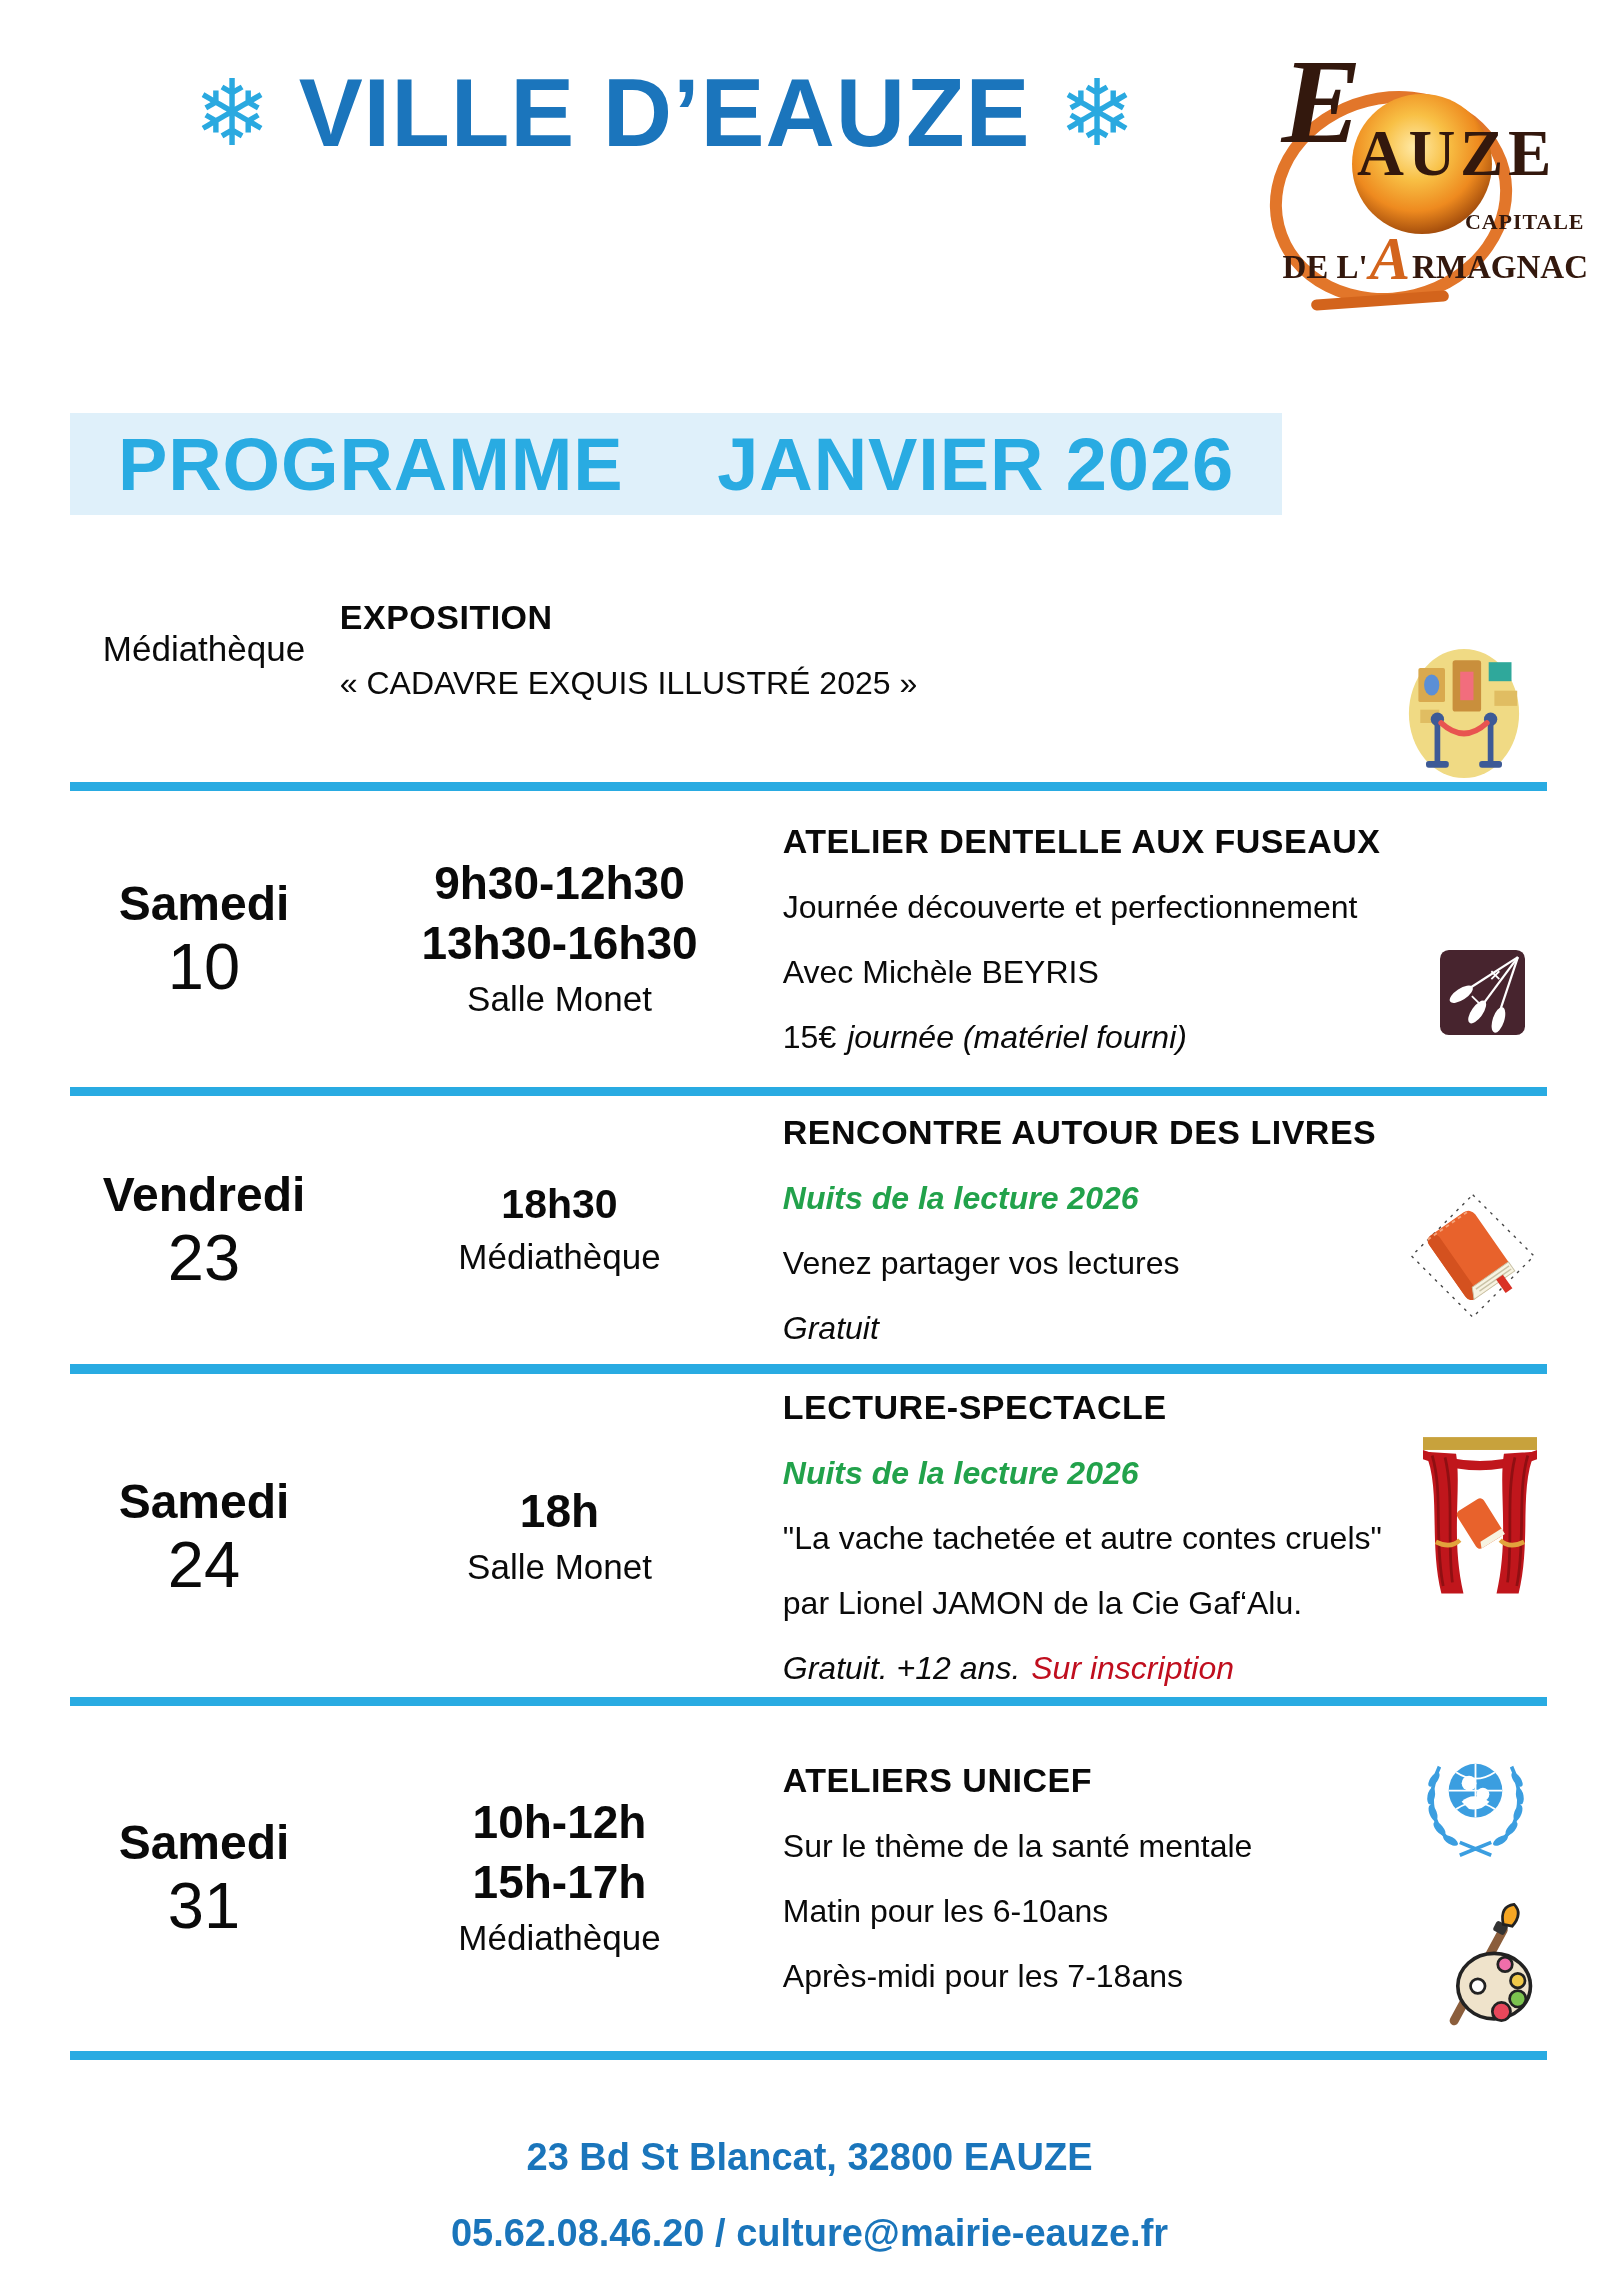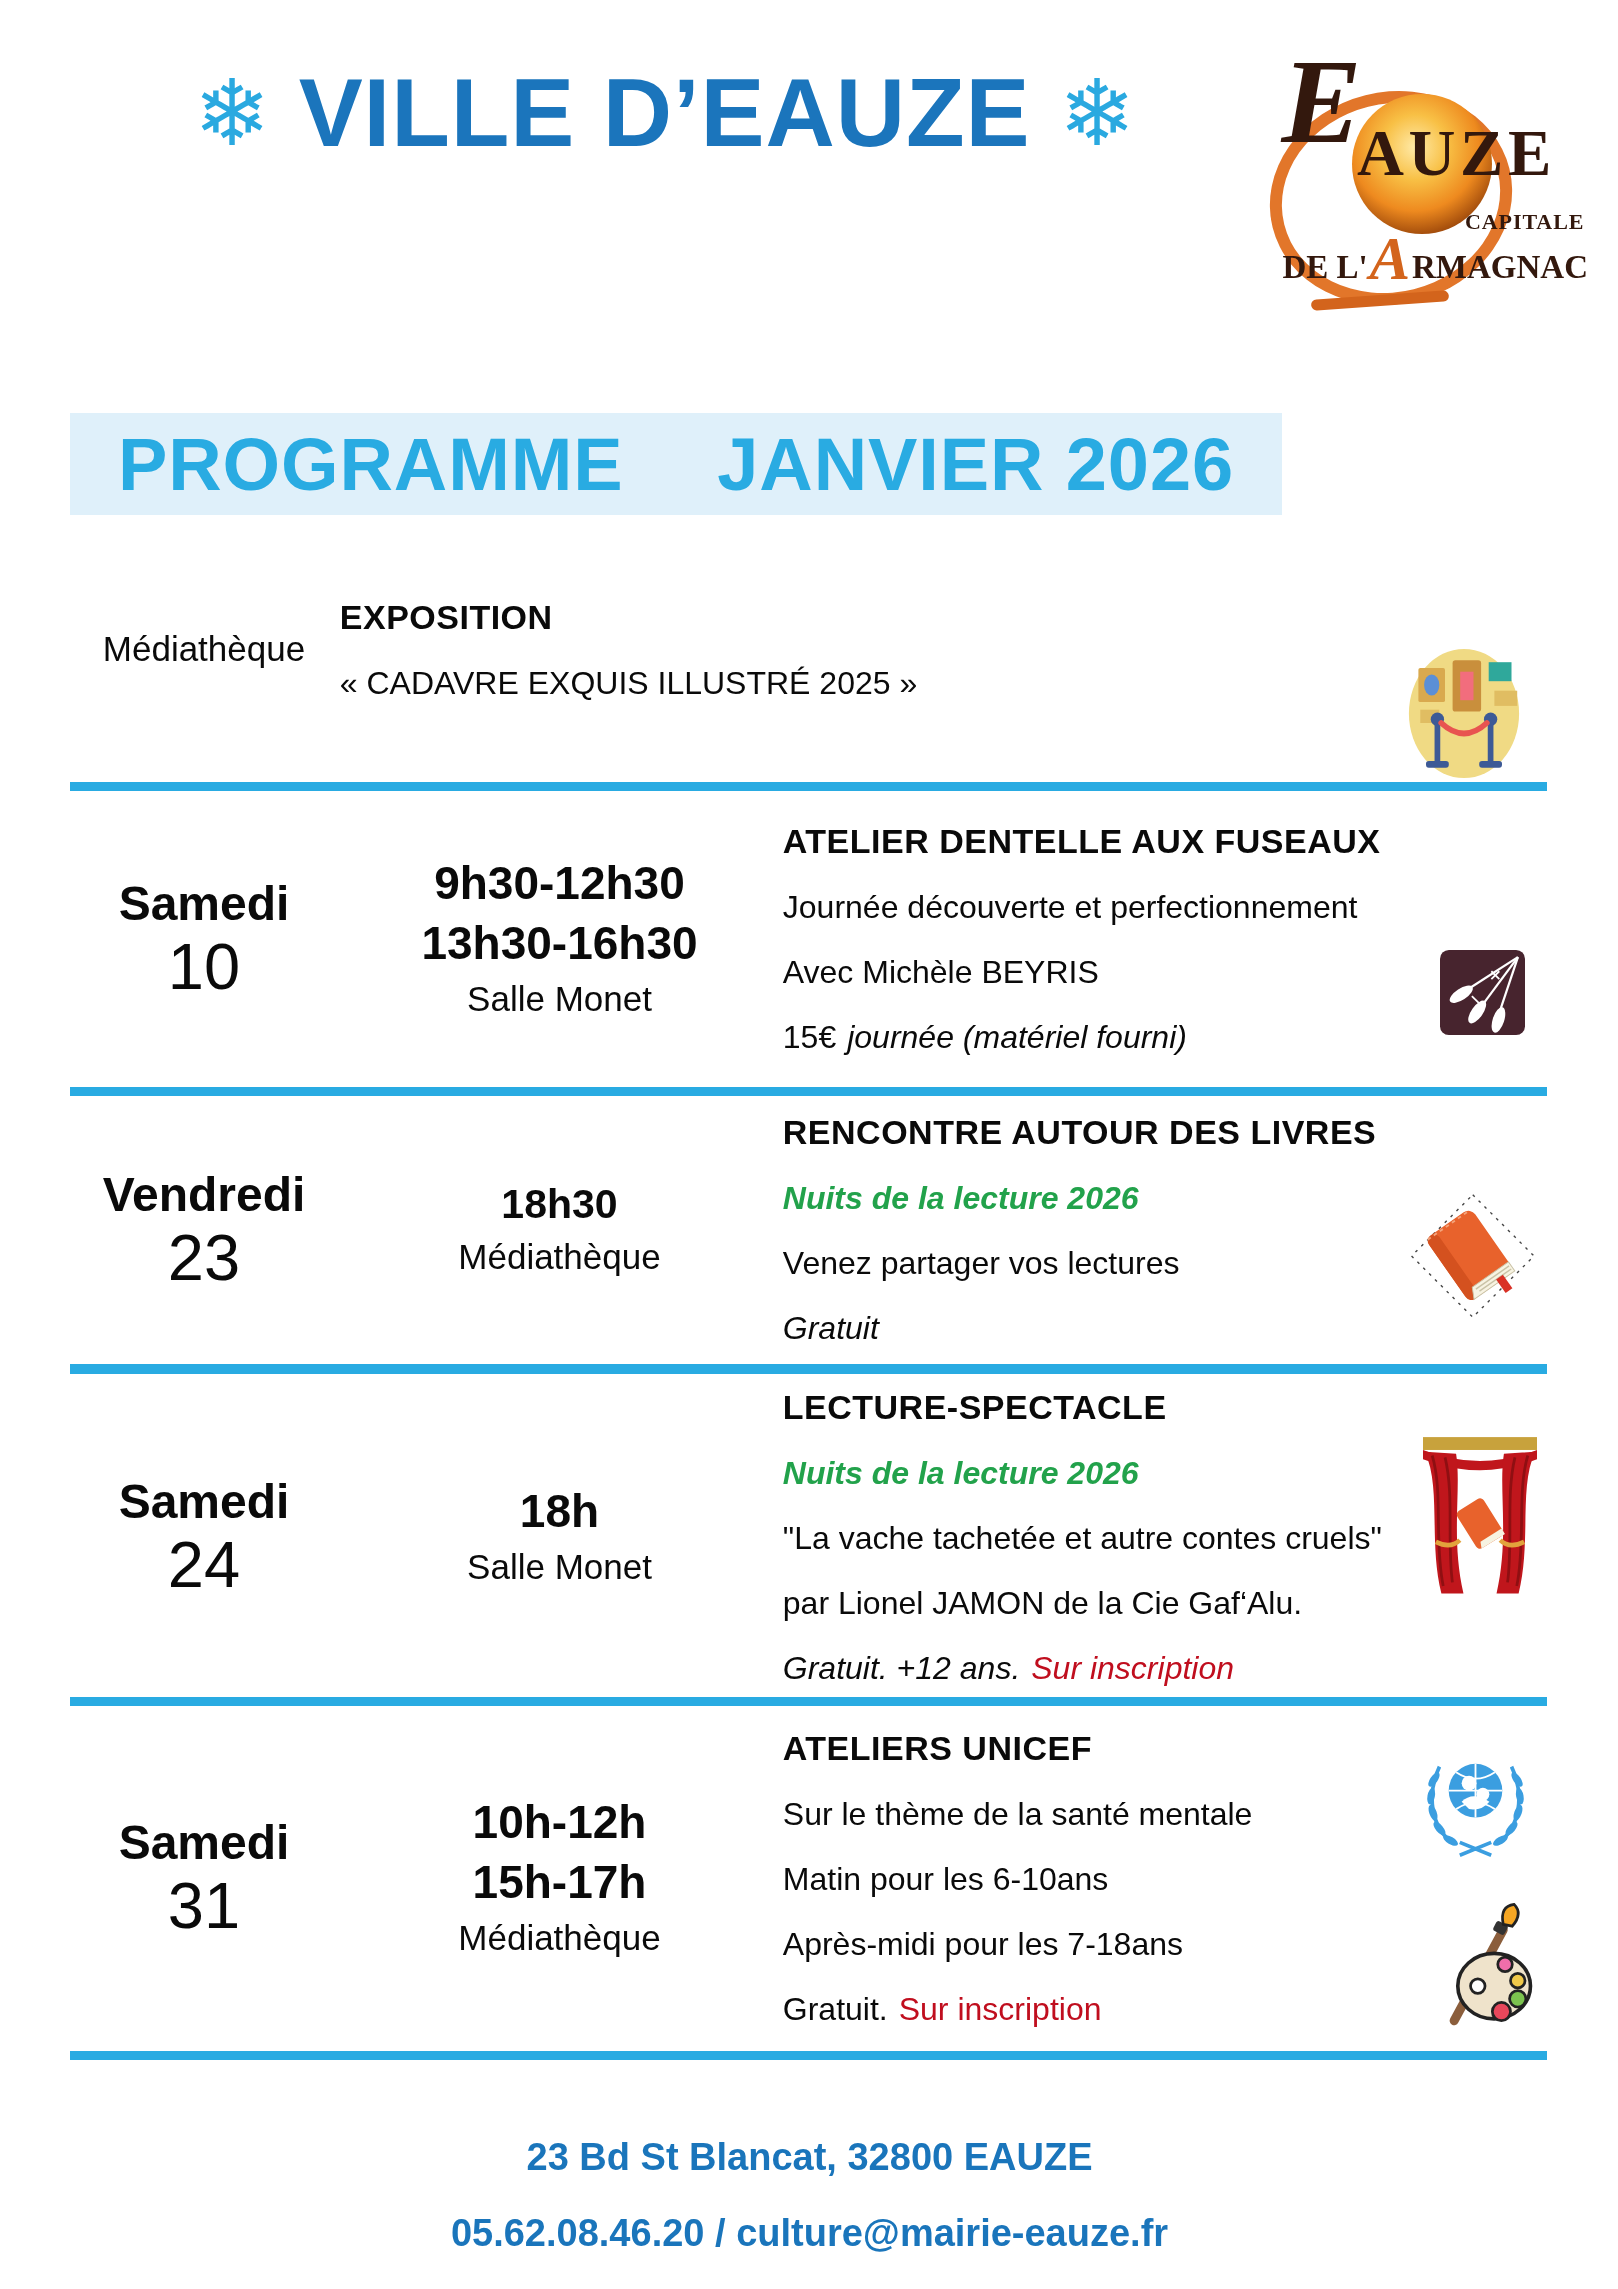--- a/index.html
+++ b/index.html
@@ -262,23 +262,20 @@
       <div class="col-time">
         <span class="time-bold">10h-12h</span>
         <span class="time-bold">15h-17h</span>
         <span class="place">Médiathèque</span>
       </div>
       <div class="col-details">
         <div class="detail-heading">ATELIERS UNICEF</div>
         <div class="detail-line">Sur le thème de la santé mentale</div>
         <div class="detail-line">Matin pour les 6-10ans</div>
         <div class="detail-line">Après-midi pour les 7-18ans</div>
-        <div class="detail-line">
-          <span>Gratuit.</span><span class="red sp">Sur inscription</span>
-        </div>
       </div>
       <svg class="row-icon icon-unicef" viewBox="0 0 118 118">
         <circle cx="59" cy="44" r="29" fill="#3b9ee0"></circle>
         <path d="M30 44 H88 M59 15 V73 M38 24 Q59 38 80 24 M38 64 Q59 50 80 64" stroke="#ffffff" stroke-width="2" fill="none"></path>
         <circle cx="52" cy="36" r="8" fill="#ffffff"></circle>
         <circle cx="67" cy="48" r="7" fill="#ffffff"></circle>
         <path d="M44 56 Q56 44 74 56 Q66 66 52 64 Z" fill="#ffffff"></path>
         <path d="M20 18 C6 48 10 84 36 102" stroke="#3b9ee0" stroke-width="4" fill="none"></path>
         <path d="M98 18 C112 48 108 84 82 102" stroke="#3b9ee0" stroke-width="4" fill="none"></path>
         <g fill="#3b9ee0">

